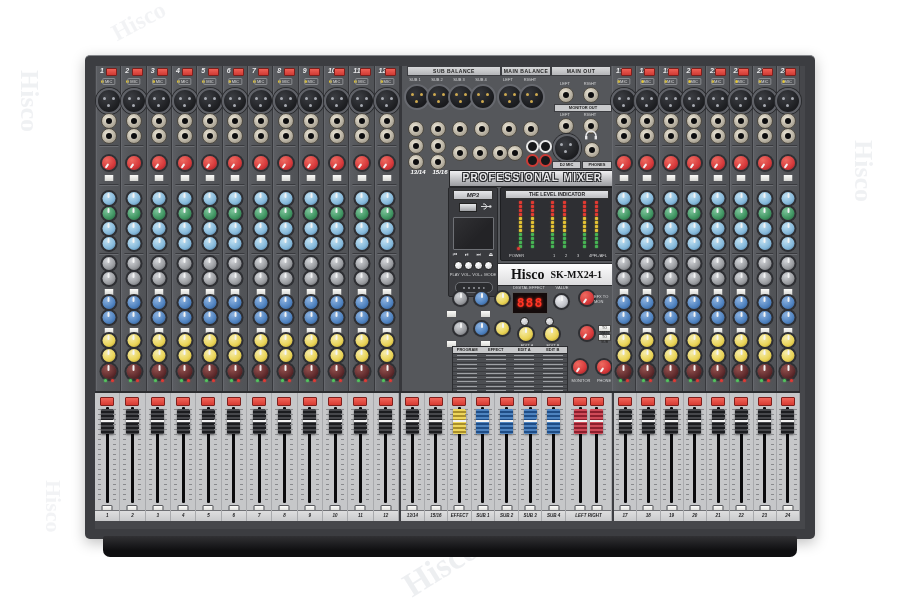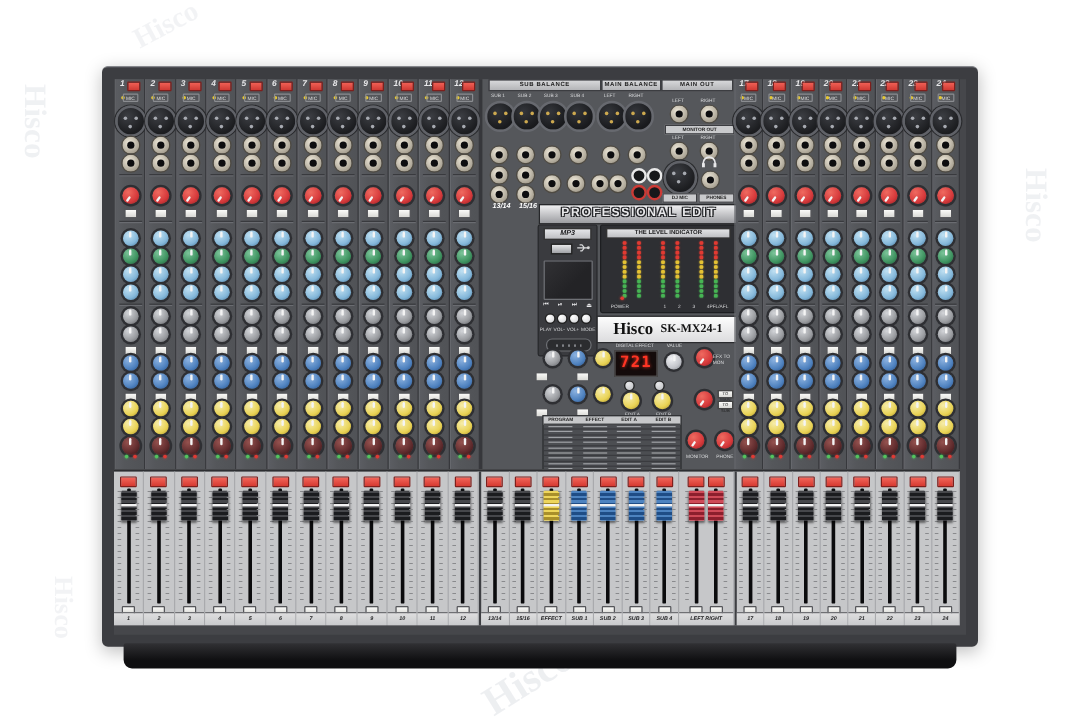--- a/index.html
+++ b/index.html
@@ -1225,21 +1225,21 @@
           </div>
         <svg class="hp-icon" style="left:182px;top:64px;" width="14" height="10" viewBox="0 0 14 10">
           <path d="M2 9 V6 A5 5 0 0 1 12 6 V9" fill="none" stroke="#e8e8ea" stroke-width="1.4"></path>
           <rect x="1" y="6" width="2.4" height="3.4" fill="#e8e8ea"></rect>
             <rect x="10.6" y="6" width="2.4" height="3.4" fill="#e8e8ea"></rect>
         </svg>
         <div class="jack" style="position:absolute;left:182px;top:76px;"></div>
         <div class="mini-banner" style="left:150px;top:95px;width:27px;height:6px;">DJ MIC</div>
         <div class="mini-banner" style="left:180px;top:95px;width:28px;height:6px;">PHONES</div>
 
-        <div class="pro-banner">PROFESSIONAL EDIT</div>
+        <div class="pro-banner">PROFESSIONAL MIXER</div>
 
         <div class="mp3-panel">
           <div class="mp3-banner">MP3</div>
           <div class="usb-port"></div>
           <svg style="position:absolute;left:31px;top:14px;" width="12" height="9" viewBox="0 0 12 9">
             <path d="M1 4.5 H10 M7 4.5 L5 2 H3 M7 4.5 L5 7 H3.5" stroke="#d8d9db" stroke-width="1" fill="none"></path>
             <circle cx="10.3" cy="4.5" r="1.2" fill="#d8d9db"></circle>
           </svg>
           <div class="lcd"></div>
           <div class="tr-icons">
@@ -1398,21 +1398,21 @@
             <div class="knob k14 kyellow" style="position: absolute; left: 94px; top: 256px;">
               <div class="kc">
                 <i></i>
               </div>
             </div>
             <div class="sw-btn" style="position: absolute; left: 44px; top: 274px;"></div>
             <div class="sw-btn" style="position: absolute; left: 78px; top: 274px;"></div>
           </div>
 
         <div class="fx-label" style="left:127px;top:219px;">DIGITAL EFFECT</div>
-        <div class="seg">721</div>
+        <div class="seg">888</div>
         <div class="fx-label" style="left:160px;top:219px;">VALUE</div>
         <div class="knob k14 ksilver" style="position:absolute;left:153px;top:229px;">
             <div class="kc">
               <i></i>
             </div>
           </div>
         <div class="roundbtn" style="left:118px;top:251px;"></div>
         <div class="roundbtn" style="left:143px;top:251px;"></div>
         <div class="knob k15 kyellow" style="position:absolute;left:117px;top:261px;">
             <div class="kc">

